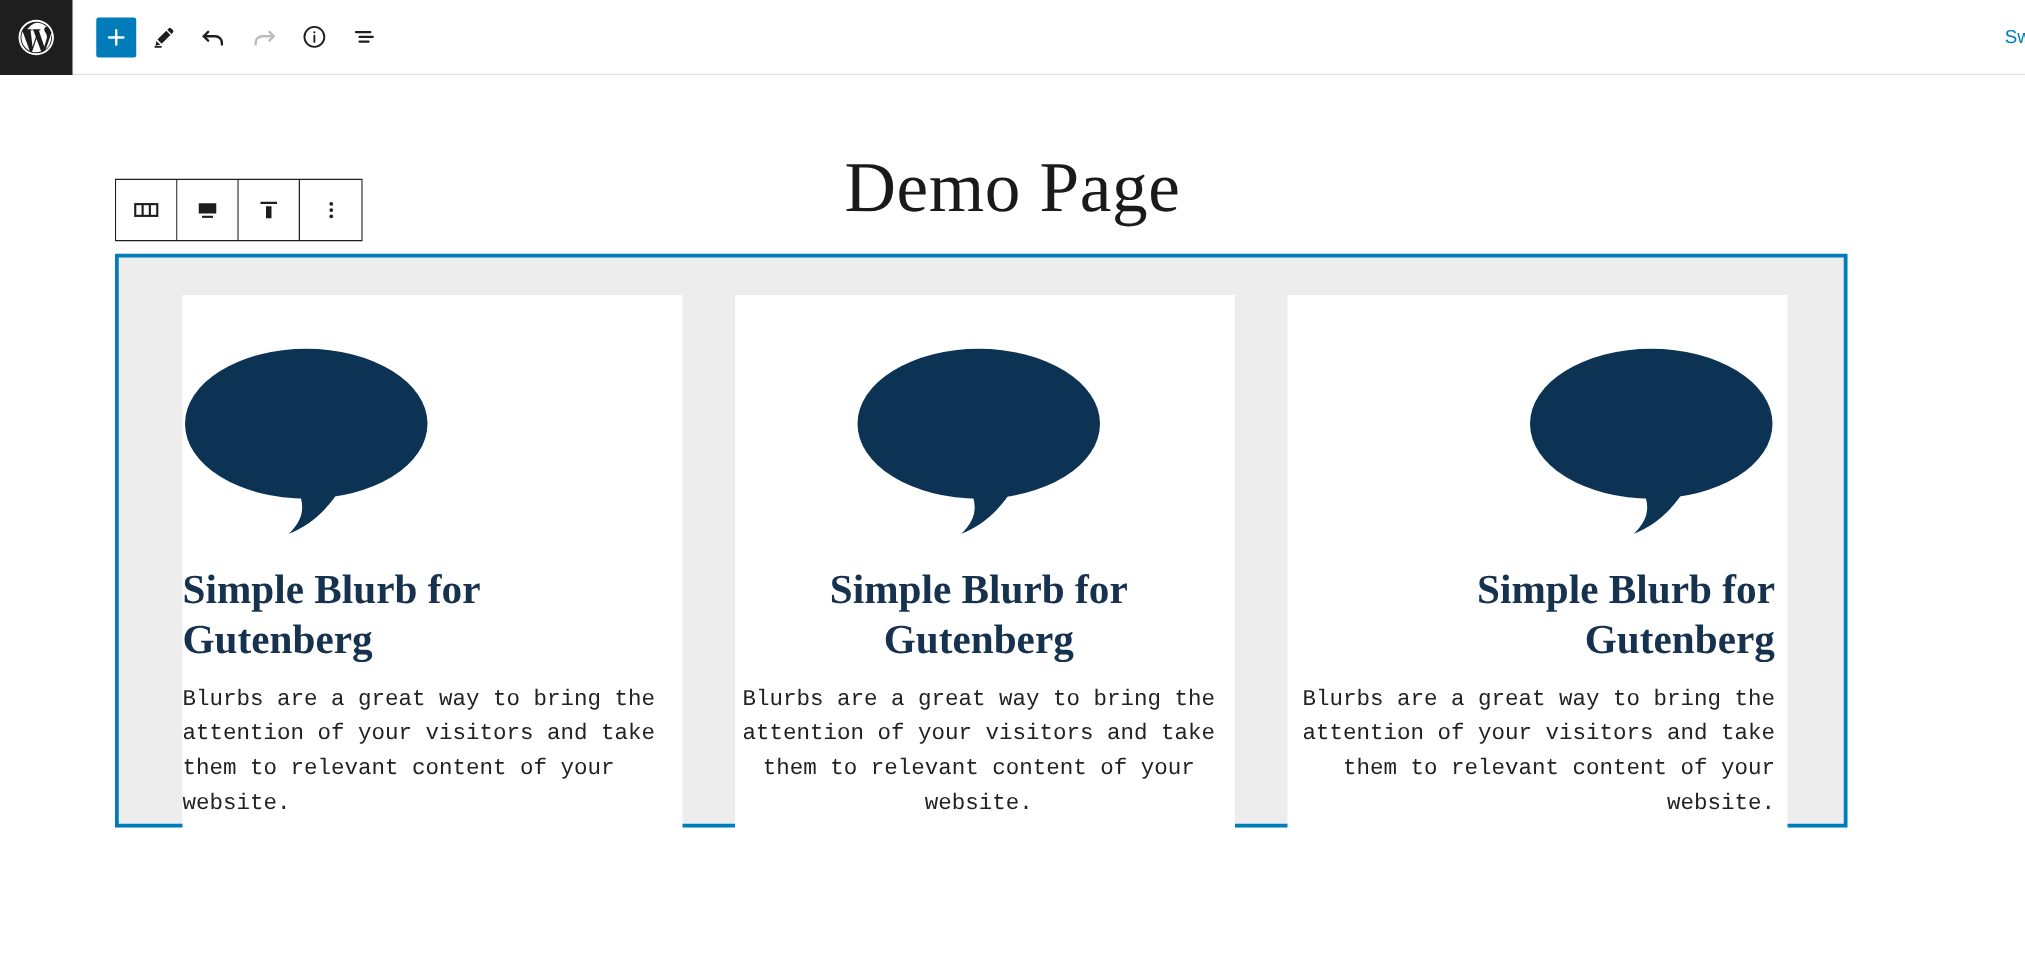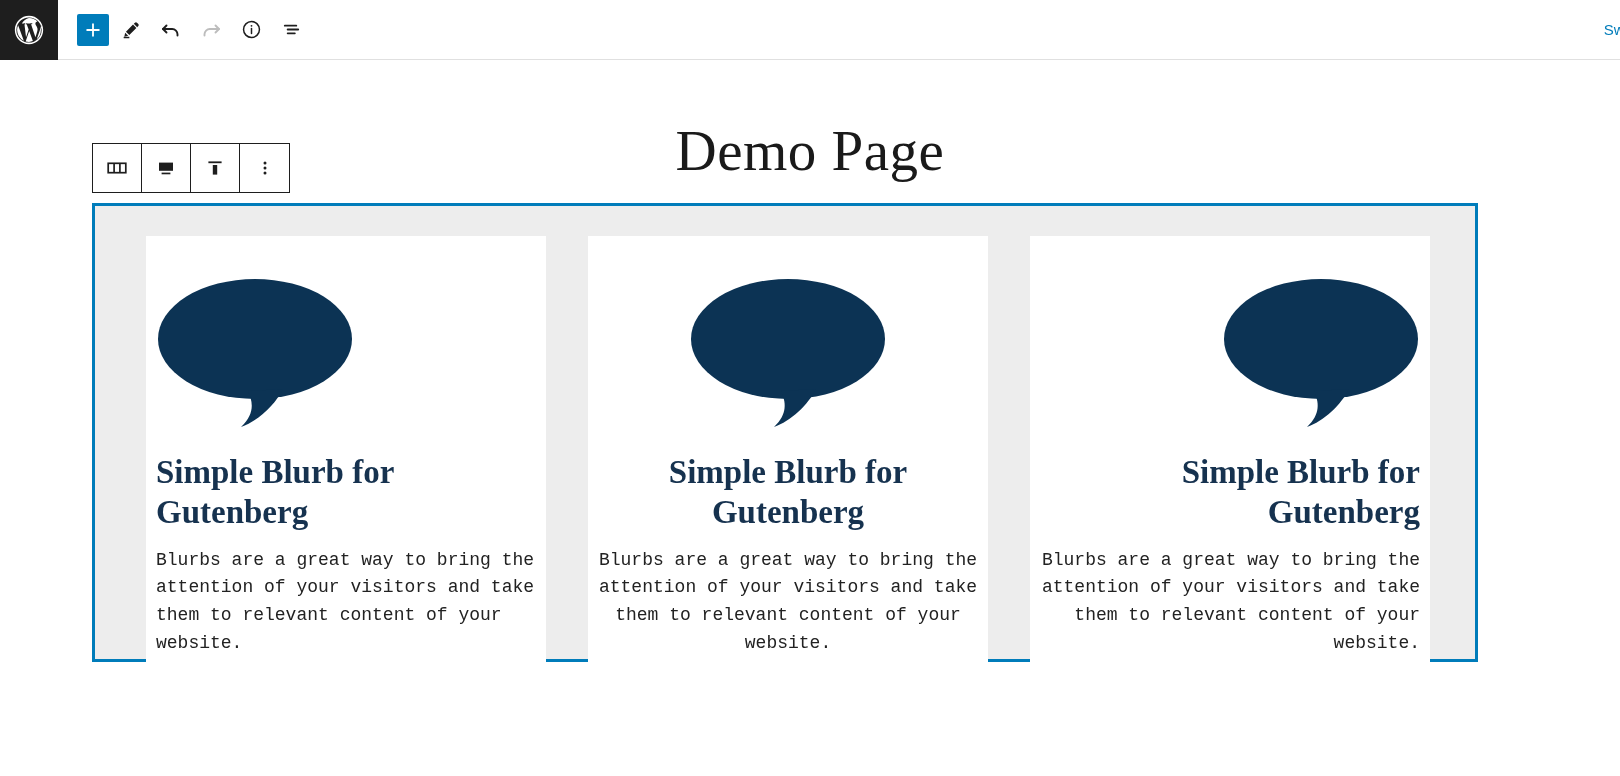--- a/index.html
+++ b/index.html
@@ -151,21 +151,21 @@
     left: 51px;
     top: 30px;
     width: 1284px;
     display: flex;
     gap: 42px;
   }
 
   .blurb-card {
     width: 400px;
     background: #ffffff;
-    padding: 28px 10px 24px 10px;
+    padding: 28px 10px 24px 0;
     display: flex;
     flex-direction: column;
   }
 
   .bubble-wrap {
     height: 172px;
     display: flex;
     align-items: center;
     padding: 0 0 0 0;
   }

